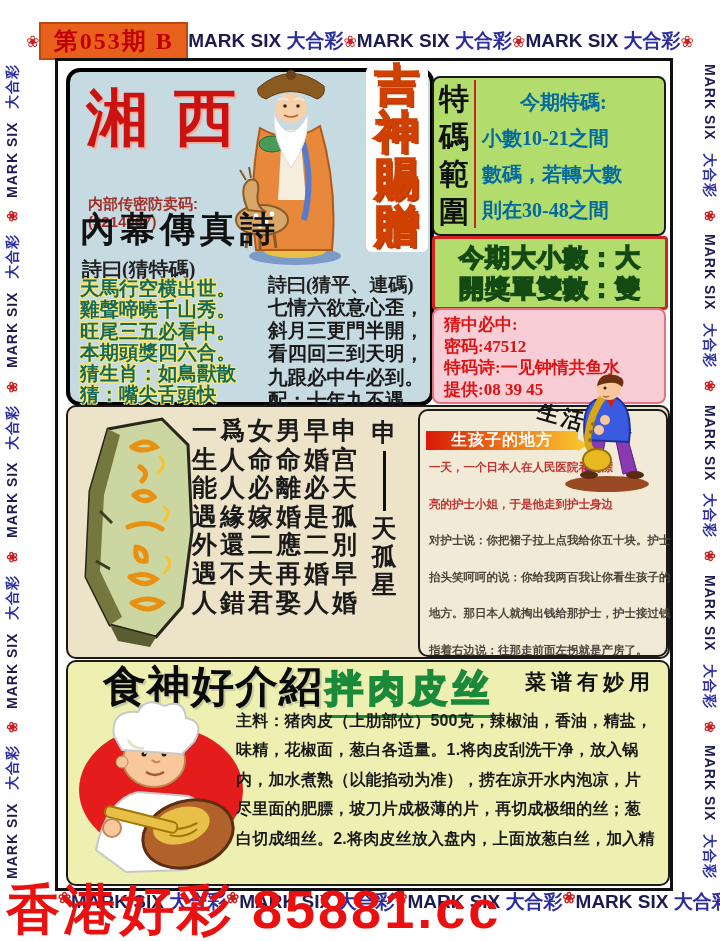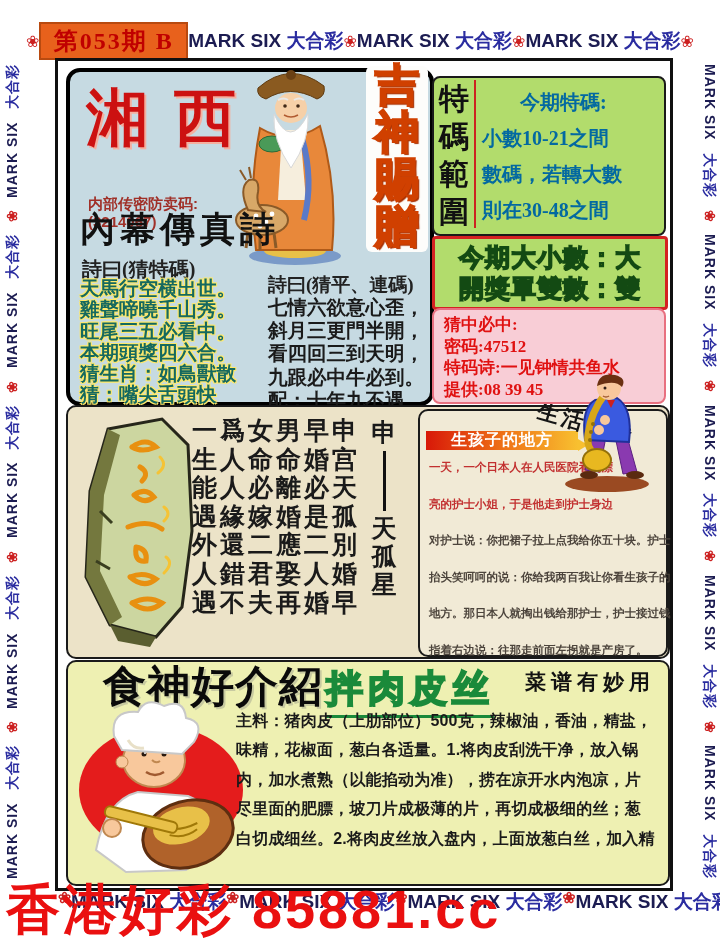--- a/index.html
+++ b/index.html
@@ -304,22 +304,22 @@
       <path d="M96,146 q8,6 -2,16"></path>
     </g>
   </svg>
 
   <div class="fortune-rows">
     <div>一爲女男早申</div>
     <div>生人命命婚宫</div>
     <div>能人必離必天</div>
     <div>遇緣嫁婚是孤</div>
     <div>外還二應二別</div>
+    <div>遇不夫再婚早</div>
     <div>人錯君娶人婚</div>
-    <div>遇不夫再婚早</div>
   </div>
 
   <div class="fortune-side">
     <div>申</div>
     <div class="fortune-line"></div>
     <div>天</div>
     <div>孤</div>
     <div>星</div>
   </div>
 

